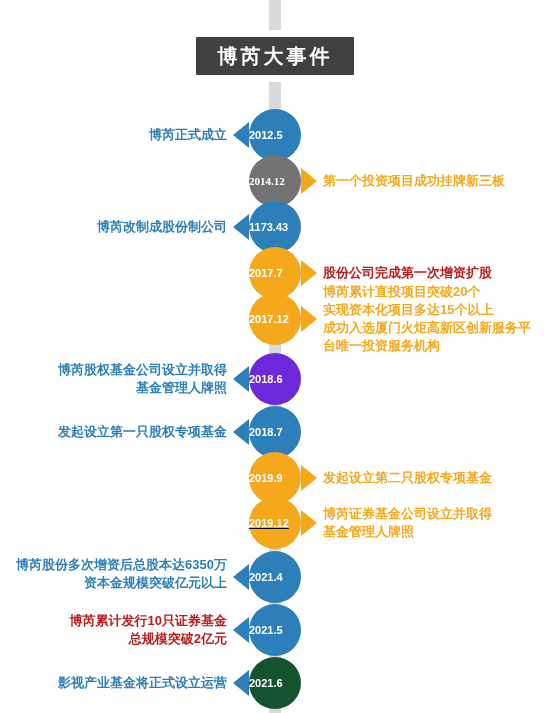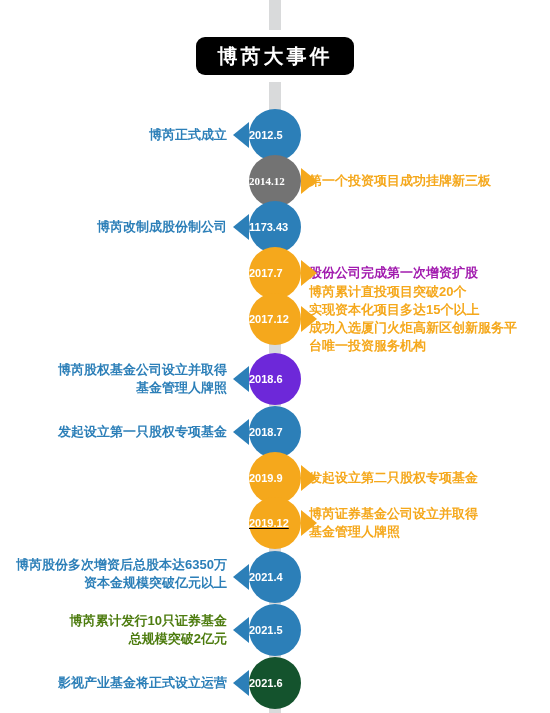--- a/index.html
+++ b/index.html
@@ -20,22 +20,22 @@
     left:269px;
     width:12px;
     background:#d9dadb;
     z-index:0;
   }
   
   .title-box{
     position:absolute;
     left:196px;top:37px;
     width:158px;height:38px;
-    background:#000000;
-    border-radius:9px;
+    background:#404040;
+    border-radius:1px;
     display:flex;align-items:center;justify-content:center;
     z-index:3;
   }
   .title-box .title-text{
     color:#ffffff;
     font-size:20px;
     font-weight:bold;
     letter-spacing:3px;
     line-height:1;
     white-space:nowrap;
@@ -89,21 +89,21 @@
     font-weight:bold;
     line-height:18px;
     white-space:pre-line;
   }
   .label.left{
     right:323px;
     text-align:right;
     color:#2c7fb8;
   }
   .label.right{
-    left:309px;
+    left:323px;
     text-align:left;
     color:#f5a81c;
   }
 </style>
 </head>
 <body>
 
 <div id="timeline-root">
 
   <div id="spine-layer">
@@ -147,21 +147,21 @@
         <div class="marker blue" style="background: rgb(44, 127, 184);">
           <span class="date">1173.43</span>
         </div>
         <div class="label left" style="color: rgb(44, 127, 184); top: 17px;">博芮改制成股份制公司</div>
       </div>
       <div class="event" style="top: 247px;">
         <div class="arrow right" style="top: 13px;"></div>
         <div class="marker orange" style="background: rgb(245, 168, 28);">
           <span class="date">2017.7</span>
         </div>
-        <div class="label right" style="color: #a21caf; top: 17px;">股份公司完成第一次增资扩股</div>
+        <div class="label right" style="color: #b91c1c; top: 17px;">股份公司完成第一次增资扩股</div>
       </div>
       <div class="event" style="top: 293px;">
         <div class="arrow right" style="top: 13px;"></div>
         <div class="marker orange" style="background: rgb(245, 168, 28);">
           <span class="date">2017.12</span>
         </div>
         <div class="label right" style="color: rgb(245, 168, 28); top: -10px;">博芮累计直投项目突破20个
 实现资本化项目多达15个以上
 成功入选厦门火炬高新区创新服务平
 台唯一投资服务机构</div>
@@ -202,21 +202,21 @@
           <span class="date">2021.4</span>
         </div>
         <div class="label left" style="color: rgb(44, 127, 184); top: 5px;">博芮股份多次增资后总股本达6350万
 资本金规模突破亿元以上</div>
       </div>
       <div class="event" style="top: 604px;">
         <div class="arrow left" style="top: 13px;"></div>
         <div class="marker blue" style="background: rgb(44, 127, 184);">
           <span class="date">2021.5</span>
         </div>
-        <div class="label left" style="color: #4d7c0f; top: 8px;">博芮累计发行10只证券基金
+        <div class="label left" style="color: #b91c1c; top: 8px;">博芮累计发行10只证券基金
 总规模突破2亿元</div>
       </div>
       <div class="event" style="top: 657px;">
         <div class="arrow left" style="top: 13px;"></div>
         <div class="marker blue" style="background: #14532d;">
           <span class="date">2021.6</span>
         </div>
         <div class="label left" style="color: rgb(44, 127, 184); top: 17px;">影视产业基金将正式设立运营</div>
       </div>
     </div>

